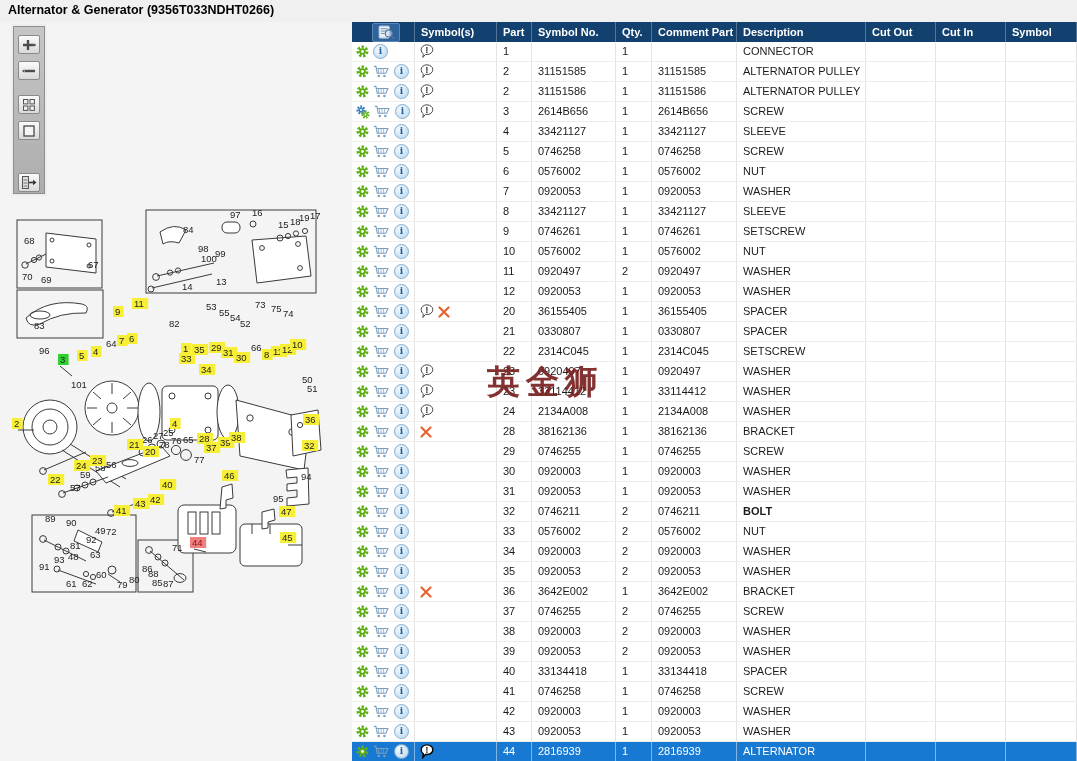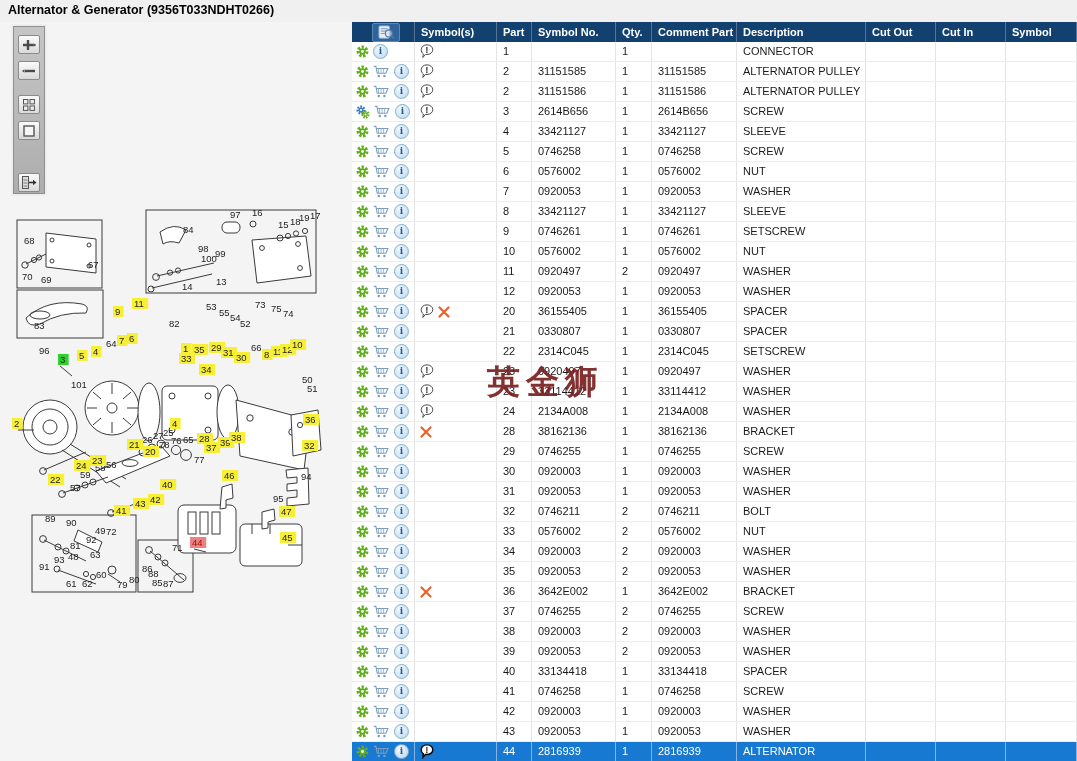--- a/index.html
+++ b/index.html
@@ -1353,21 +1353,21 @@
               <circle cx="13.4" cy="12.8" r="1.5" fill="#7d9fbf" stroke="none"></circle>
             </svg>
           </span>
           <span class="info-ic">i</span>
         </div>
         <div class="td syms" style="width: 82px;"></div>
         <div class="td" style="width: 35px;">32</div>
         <div class="td" style="width: 84px;">0746211</div>
         <div class="td" style="width: 36px;">2</div>
         <div class="td" style="width: 85px;">0746211</div>
-        <div class="td" style="width: 129px;">BOLT</div>
+        <div class="td" style="width: 129px; font-weight: bold;">BOLT</div>
         <div class="td" style="width: 70px;"></div>
         <div class="td" style="width: 70px;"></div>
         <div class="td" style="width: 71px;"></div>
       </div>
       <div class="trow">
         <div class="td icons" style="width: 63px;">
           <span style="display:inline-flex">
             <svg width="13" height="13" viewBox="0 0 24 24">
               <circle cx="12" cy="12" r="8" fill="none" stroke="#5fae18" stroke-width="6" stroke-dasharray="4.2 2.8"></circle>
               <circle cx="12" cy="12" r="6" fill="#5fae18"></circle>

